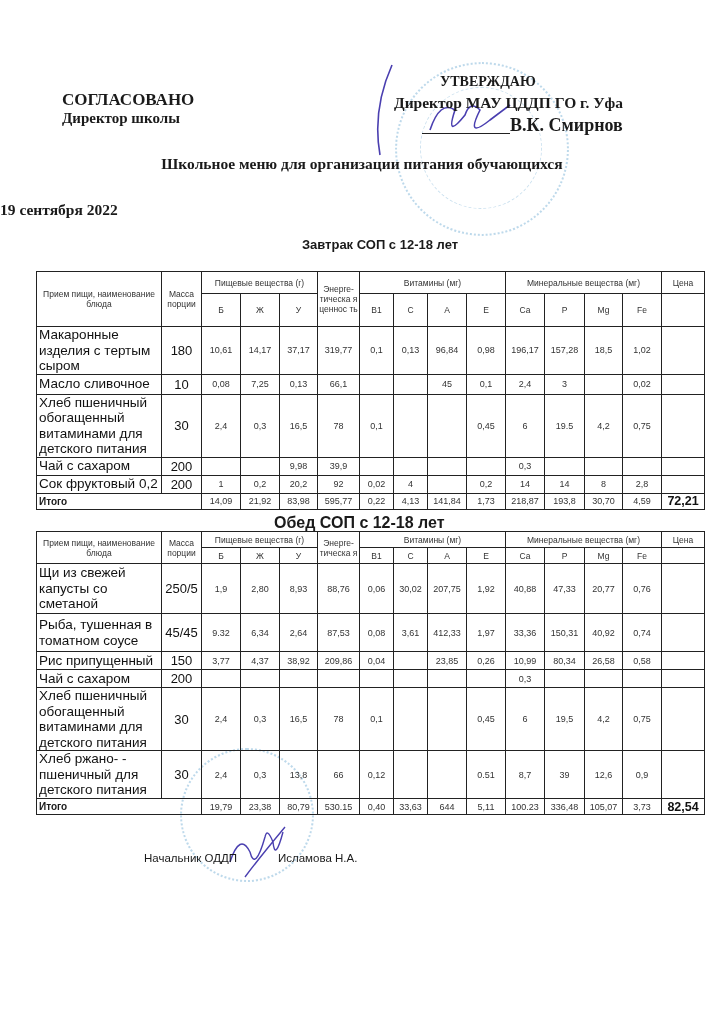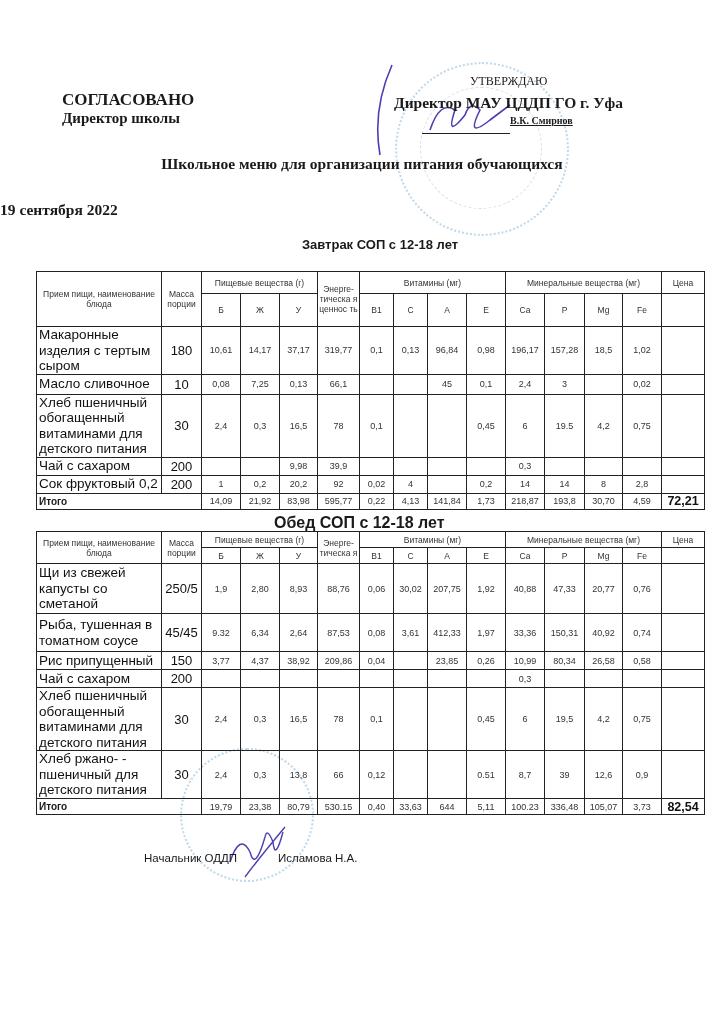--- a/index.html
+++ b/index.html
@@ -6,23 +6,23 @@
   body {
     width: 724px; height: 1024px; background: #ffffff; position: relative; overflow: hidden;
     color: #1a1a1a;
   }
   .serif { font-family: "Liberation Serif", "DejaVu Serif", serif; }
   .sans { font-family: "Liberation Sans", "DejaVu Sans", sans-serif; }
   .abs { position: absolute; }
 
   .agreed-title { left: 62px; top: 90px; font-size: 17px; font-weight: bold; }
   .agreed-sub { left: 62px; top: 110px; font-size: 15px; font-weight: bold; }
-  .approve-title { left: 470px; top: 74px; font-size: 12px; font-weight: normal; }
+  .approve-title { left: 440px; top: 74px; font-size: 14px; font-weight: bold; }
   .approve-sub { left: 394px; top: 94px; font-size: 15.5px; font-weight: bold; }
-  .approve-name { left: 510px; top: 115px; font-size: 10px; font-weight: bold; text-decoration: underline; }
+  .approve-name { left: 510px; top: 115px; font-size: 18px; font-weight: bold; }
   .sign-line { left: 422px; top: 133px; width: 88px; border-top: 1px solid #222; }
   .doc-title { left: 0; width: 724px; top: 155px; text-align: center; font-size: 15.5px; font-weight: bold; }
   .doc-date { left: 0; width: 724px; top: 201px; text-align: left; font-size: 15.5px; font-weight: bold; }
   .breakfast-title { left: 0; width: 760px; top: 237px; text-align: center; font-size: 13px; font-weight: bold; }
   .lunch-title { left: 274px; top: 514px; font-size: 16px; font-weight: bold; }
 
   table.menu {
     position: absolute; border-collapse: collapse; table-layout: fixed;
     font-family: "Liberation Sans", "DejaVu Sans", sans-serif;
   }

